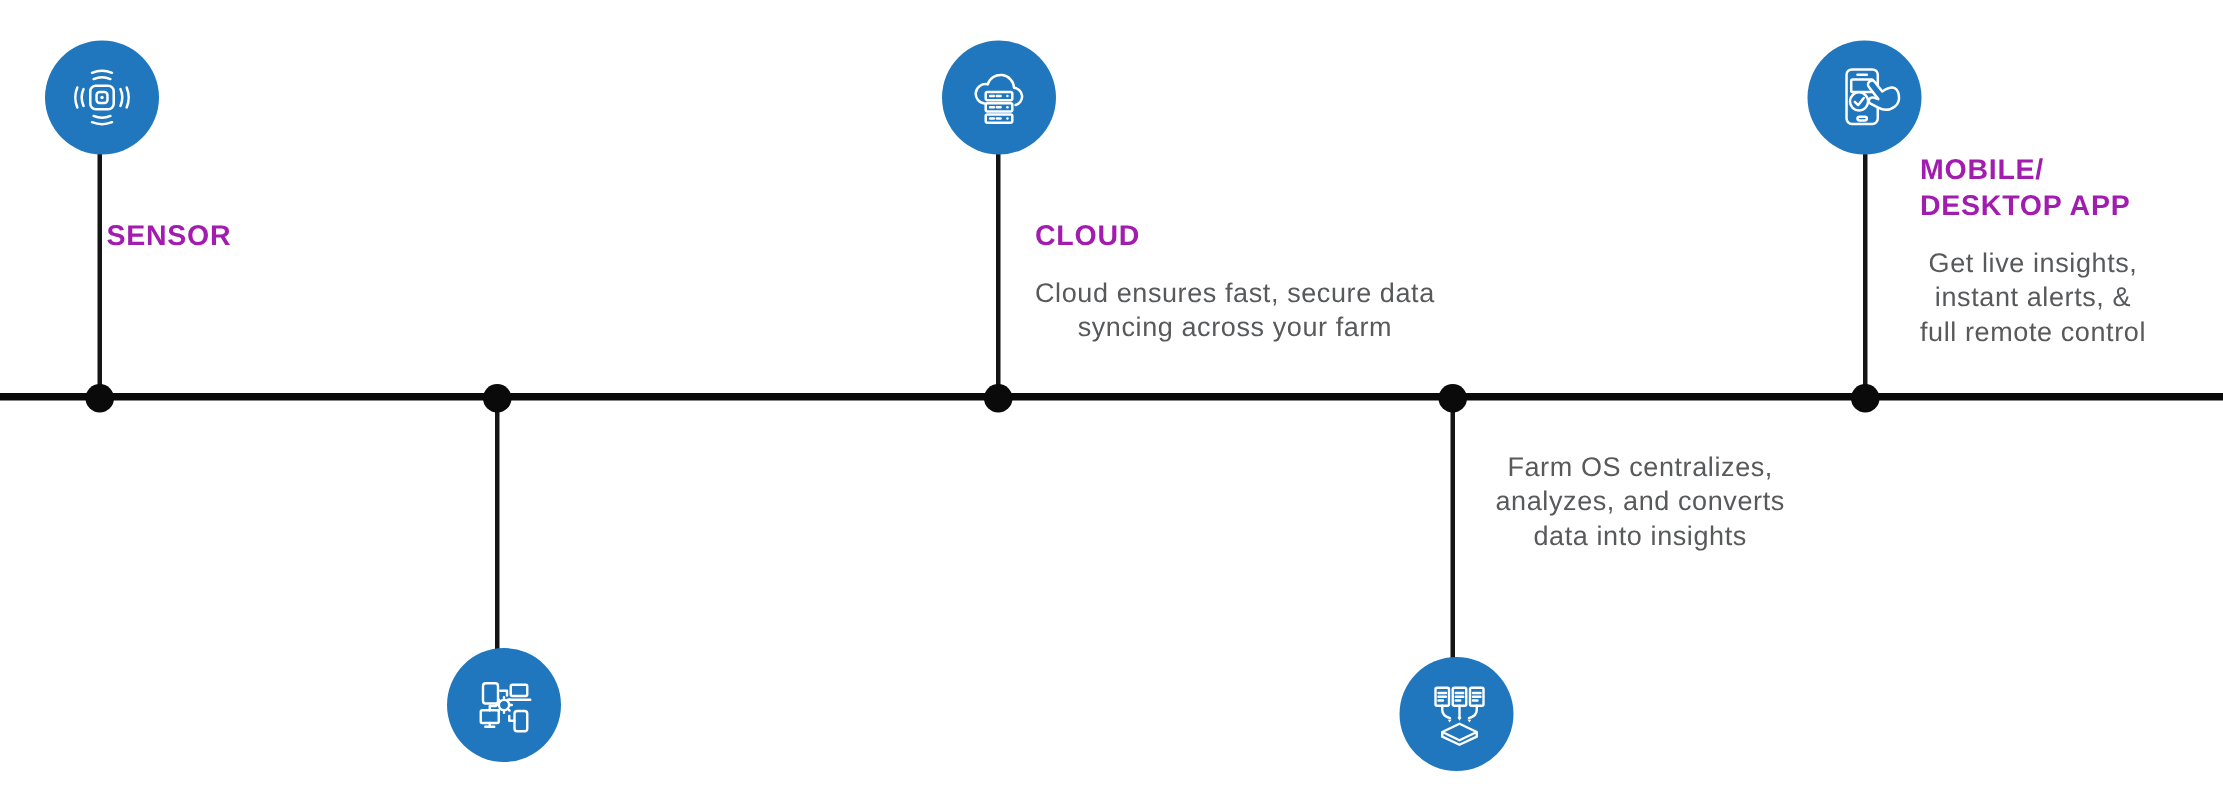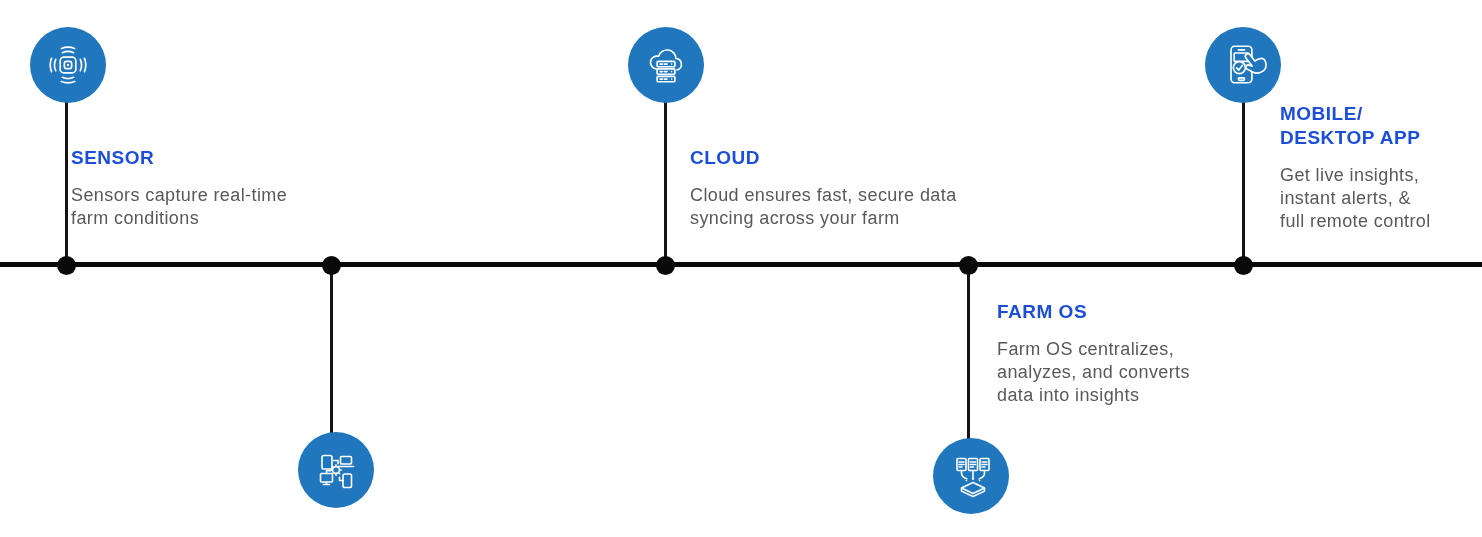--- a/index.html
+++ b/index.html
@@ -10,26 +10,26 @@
   .timeline-line{position:absolute;left:0;top:262px;width:1482px;height:5px;background:#0a0a0a;}
   .connector{position:absolute;width:2.5px;background:#141414;}
   .node-dot{position:absolute;width:19px;height:19px;border-radius:50%;background:#0a0a0a;top:255.5px;}
   .badge{
     position:absolute;width:76px;height:76px;border-radius:50%;background:#2177BD;
     display:flex;align-items:center;justify-content:center;
   }
   .badge svg{stroke:#ffffff;fill:none;stroke-width:1.6;stroke-linecap:round;stroke-linejoin:round;}
   .textblock{position:absolute;}
   .item-title{
-    font-size:19px;font-weight:bold;color:#1d4ed8;letter-spacing:0.5px;
+    font-size:19px;font-weight:bold;color:#a21caf;letter-spacing:0.5px;
     line-height:24px;white-space:pre-line;margin:0 0 14px 0;
   }
   .item-desc{
     font-size:18px;color:#58595B;letter-spacing:0.4px;
-    line-height:23px;white-space:pre-line;margin:0;
+    line-height:23px;white-space:pre-line;margin:0;text-align:center;
   }
 </style>
 </head>
 <body>
 
 <div>
 
   <div class="connector" style="left:65px;top:98px;height:167px;"></div>
   <div class="connector" style="left:330px;top:267px;height:168px;"></div>
   <div class="connector" style="left:664px;top:98px;height:167px;"></div>
@@ -54,22 +54,20 @@
       <path d="M18.6 35.8 A13 13 0 0 0 29.4 35.8"></path>
       <path d="M17.6 39.8 A17 17 0 0 0 30.4 39.8"></path>
       <path d="M12.2 18.6 A13 13 0 0 0 12.2 29.4"></path>
       <path d="M8.2 17.6 A17 17 0 0 0 8.2 30.4"></path>
       <path d="M35.8 18.6 A13 13 0 0 1 35.8 29.4"></path>
       <path d="M39.8 17.6 A17 17 0 0 1 39.8 30.4"></path>
     </svg>
   </div>
   <div class="textblock" style="left:71px;top:146px;">
     <h3 class="item-title">SENSOR</h3>
-    <p class="item-desc">Sensors capture real-time
-farm conditions</p>
   </div>
 
   <div class="textblock" style="left:352px;top:298px;">
   </div>
   <div class="badge" style="left:298px;top:432px;">
     <svg width="48" height="48" viewBox="0 0 48 48">
       <rect x="10" y="9.5" width="10" height="13.5" rx="1.8"></rect>
       <rect x="28.5" y="10.5" width="11" height="7.5" rx="1"></rect>
       <path d="M26.5 20.5 h15"></path>
       <rect x="8.5" y="27.5" width="12" height="8.5" rx="1"></rect>
@@ -95,21 +93,20 @@
       <circle cx="29.4" cy="37.5" r="0.8" fill="#ffffff" stroke="none"></circle>
     </svg>
   </div>
   <div class="textblock" style="left:690px;top:146px;">
     <h3 class="item-title">CLOUD</h3>
     <p class="item-desc">Cloud ensures fast, secure data
 syncing across your farm</p>
   </div>
 
   <div class="textblock" style="left:997px;top:300px;">
-    <h3 class="item-title">FARM OS</h3>
     <p class="item-desc">Farm OS centralizes,
 analyzes, and converts
 data into insights</p>
   </div>
   <div class="badge" style="left:933px;top:438px;">
     <svg width="48" height="48" viewBox="0 0 48 48">
       <rect x="10" y="6.5" width="9" height="12" rx="1"></rect>
       <rect x="21.5" y="6.5" width="9" height="12" rx="1"></rect>
       <rect x="33" y="6.5" width="9" height="12" rx="1"></rect>
       <path d="M12 10 h5 M12 12.5 h5 M12 15 h3"></path>

